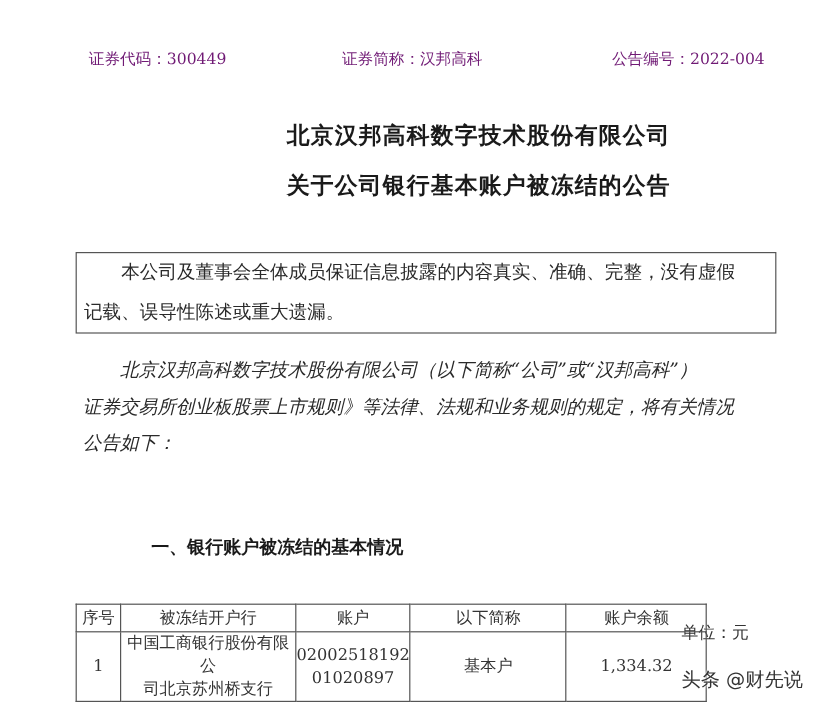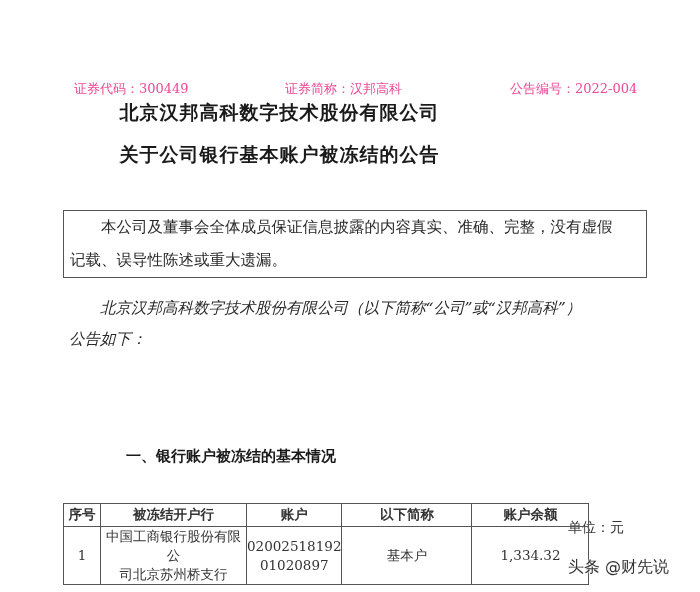--- a/index.html
+++ b/index.html
@@ -1,39 +1,39 @@
 <!DOCTYPE html>
 <html><head>
   <meta charset="utf-8">
   <style>
     html, body { margin: 0; padding: 0; }
     body {
       width: 700px; height: 592px; background: #ffffff; position: relative; overflow: hidden;
       font-family: "DejaVu Serif", "Liberation Serif", serif; color: #2a2a2a;
     }
     .abs { position: absolute; }
-    .meta { top: 40px; font-size: 13px; color: #ec4899; margin-top: 40px; }
-    .title { left: 0; width: 559px; text-align: center; font-family: "DejaVu Sans", "Liberation Sans", sans-serif; font-weight: bold; font-size: 19px; color: #1a1a1a; letter-spacing: 1px; }
+    .meta { top: 40px; font-size: 13px; color: #701a75; }
+    .title { left: 0; width: 559px; text-align: right; font-family: "DejaVu Sans", "Liberation Sans", sans-serif; font-weight: bold; font-size: 19px; color: #1a1a1a; letter-spacing: 1px; }
     .box {
       left: 63px; top: 210px; width: 584px; height: 68px;
       border: 1.5px solid #555; box-sizing: border-box;
       font-size: 15.5px; line-height: 33px; padding: 0 6px; color: #2a2a2a;
     }
     .indent { text-indent: 2em; }
     .para { left: 69px; top: 293px; width: 580px; font-size: 15.5px; line-height: 30.5px; color: #2a2a2a; font-style: italic; }
     .section { left: 96px; top: 447px; font-family: "DejaVu Sans", "Liberation Sans", sans-serif; font-weight: bold; font-size: 15px; color: #1a1a1a; margin-left: 30px; }
     .unit { left: 568px; top: 483px; font-size: 14px; color: #333; margin-top: 36px; }
     table.t {
       position: absolute; left: 63px; top: 503px; border-collapse: collapse;
       font-size: 13.5px; color: #333;
     }
     table.t td, table.t th {
       border: 1.5px solid #555; text-align: center; font-weight: normal; padding: 0;
     }
-    table.t th { height: 22px; font-weight: bold; }
+    table.t th { height: 22px; }
     table.t td { height: 40px; line-height: 19px; }
     .watermark {
       left: 568px; top: 557px; font-family: "DejaVu Sans", "Liberation Sans", sans-serif;
       font-size: 16px; color: #333; text-shadow: 0 0 2px #fff, 0 0 2px #fff;
     }
   </style>
 </head>
 <body>
 
 <div class="abs meta" style="left:74px;">证券代码：300449</div>
@@ -43,20 +43,21 @@
 <div class="abs title" style="top:100px;">北京汉邦高科数字技术股份有限公司</div>
 <div class="abs title" style="top:142px;">关于公司银行基本账户被冻结的公告</div>
 
 <div class="abs box">
   <div class="indent">本公司及董事会全体成员保证信息披露的内容真实、准确、完整，没有虚假</div>
   <div>记载、误导性陈述或重大遗漏。</div>
 </div>
 
 <div class="abs para">
   <div class="indent">北京汉邦高科数字技术股份有限公司（以下简称“公司”或“汉邦高科”）</div>
+  <div>证券交易所创业板股票上市规则》等法律、法规和业务规则的规定，将有关情况</div>
   <div>公告如下：</div>
 </div>
 
 <div class="abs section">一、银行账户被冻结的基本情况</div>
 <div class="abs unit">单位：元</div>
 
 <table class="t">
   <tbody>
       <tr>
     <th style="width:36px;">序号</th>

